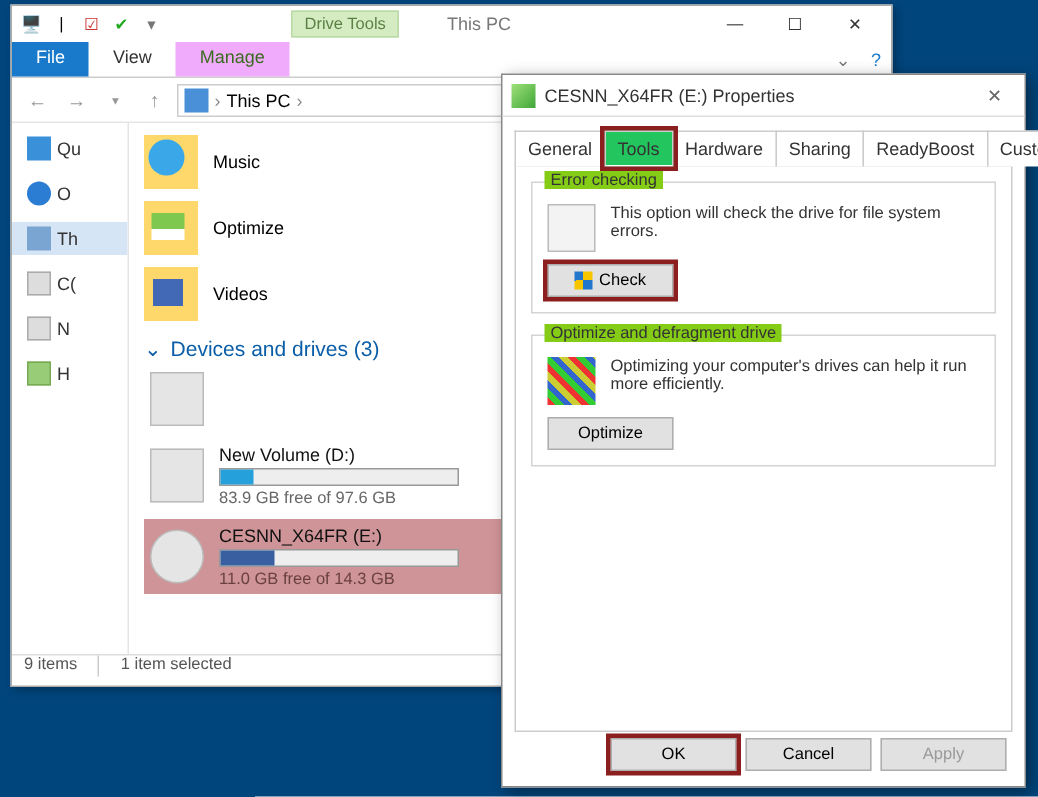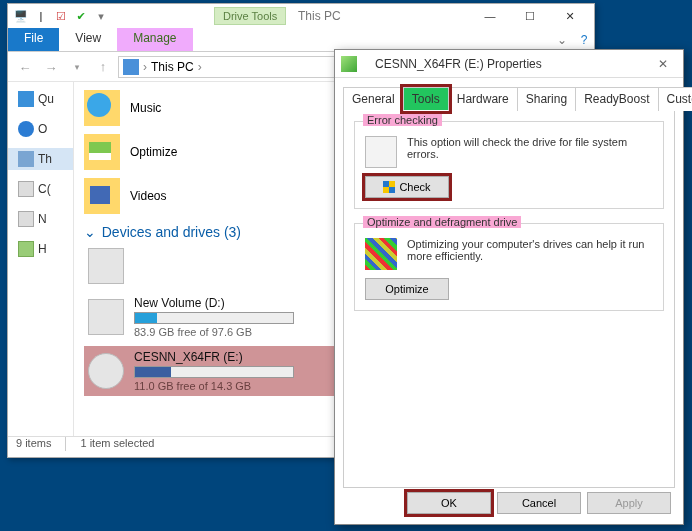--- a/index.html
+++ b/index.html
@@ -7,37 +7,37 @@
 
 
 .explorer { position: absolute; left: 7px; top: 3px; width: 588px; height: 455px; background: #fff; border: 1px solid #aaa; box-shadow: 2px 2px 6px rgba(0,0,0,.3); }
 
 .ex-title { height: 24px; display: flex; align-items: center; gap: 4px; padding: 2px 4px; }
 .ex-title .qat { display: flex; align-items: center; gap: 2px; }
 .ex-title .qat span { width: 18px; height: 18px; display:flex;align-items:center;justify-content:center; font-size:11px;}
 .ex-title .crumb { font-size: 12px; color:#777; margin-left:10px; }
 .ex-title .wnd-controls { margin-left: auto; display: flex; }
 .ex-title .wnd-controls span { width: 40px; height: 22px; display:flex;align-items:center;justify-content:center; font-size:11px;color:#333;}
-.ex-title .drive-tools { margin-left:100px; background:#d5ecc3; border:1px solid #b7d9a3; padding:2px 8px; font-size:11px; color:#5b8043; }
+.ex-title .drive-tools { margin-left:80px; background:#d5ecc3; border:1px solid #b7d9a3; padding:2px 8px; font-size:11px; color:#5b8043; }
 
 .ex-tabs { height: 24px; display: flex; align-items: stretch; border-bottom: 1px solid #ccc; font-size: 12px; }
 .ex-tabs .file { background:#1979ca; color:#fff; padding:3px 16px; }
 .ex-tabs .tab { padding:3px 16px; color:#333; }
 .ex-tabs .tab.manage { background:#f0abfc; color:#3b6b1f;}
 .ex-tabs .spacer { flex:1; }
 .ex-tabs .chev { width:24px; display:flex; align-items:center; justify-content:center; color:#777;}
 .ex-tabs .help { width:20px; color:#1979ca; display:flex;align-items:center;justify-content:center;}
 
 .ex-addr { height:30px; display:flex; align-items:center; gap:4px; padding:3px 6px; border-bottom:1px solid #e5e5e5;}
 .ex-addr .navbtn { width:22px;height:22px; display:flex;align-items:center;justify-content:center; color:#999; font-size:13px;}
 .ex-addr .path { flex:1; border:1px solid #ccc; height:22px; display:flex; align-items:center; padding:0 4px; font-size:12px; gap:4px;}
 .ex-addr .path .pc-icon { width:16px;height:16px; background:#4a90d9; display:inline-block;}
 
 .ex-body { display:flex; height: calc(100% - 24px - 24px - 30px - 21px); }
-.ex-nav { width:66px; border-right:1px solid #e5e5e5; padding-top:6px; overflow:hidden;}
+.ex-nav { width:78px; border-right:1px solid #e5e5e5; padding-top:6px; overflow:hidden;}
 .ex-nav .nitem { height:22px; display:flex; align-items:center; gap:4px; padding-left:10px; font-size:12px; color:#333; white-space:nowrap;}
 .ex-nav .nitem.sel { background:#d5e5f5;}
 .ex-nav .nitem .ico { width:16px;height:16px; display:inline-block;}
 
 .ex-main { flex:1; padding:6px 10px; overflow:hidden; }
 .folder-item { display:flex; align-items:center; gap:10px; height:40px; margin-bottom:4px; }
 .folder-item .ficon { width:36px; height:36px; background:#ffd86b; position:relative;}
 .folder-item .label { font-size:12px; }
 
 .section-hdr { margin-top:8px; color:#0a5ea8; font-size:14px; display:flex;align-items:center; gap:6px;}
@@ -49,32 +49,32 @@
 .drive-item.sel .dname { color:#111; }
 .drive-item .bar { width:160px; height:12px; border:1px solid #999; margin:2px 0; background:#eee; position:relative;}
 .drive-item .bar .fill { position:absolute; left:0; top:0; bottom:0; background:#26a0da;}
 .drive-item .free { color:#666; font-size:11px;}
 
 .ex-status { height:21px; border-top:1px solid #ddd; display:flex; gap:14px; padding:0 8px; font-size:11px; color:#555;}
 .ex-status .sep { border-left:1px solid #ccc; height:14px;}
 
 
 .props { position:absolute; left:334px; top:49px; width:350px; height:476px; background:#fff; border:1px solid #888; box-shadow:3px 3px 10px rgba(0,0,0,.4);}
-.props-title { height:28px; display:flex; align-items:center; padding:0 6px; font-size:12px; color:#333; border-bottom:1px solid #ddd; gap:18px;}
+.props-title { height:28px; display:flex; align-items:center; padding:0 6px; font-size:12px; color:#333; border-bottom:1px solid #ddd; gap:6px;}
 .props-title .dico { width:16px;height:16px; background: linear-gradient(135deg,#9fe17a,#3fa637);}
 .props-title .x { margin-left:auto; width:28px; text-align:center; color:#666;}
 
 .props-tabs { display:flex; padding:8px 8px 0 8px; font-size:12px;}
 .props-tabs .ptab { padding:4px 8px; background:#fff; border:1px solid #ccc; border-bottom:none; color:#333; position:relative; top:1px; margin-right:-1px;}
 .props-tabs .ptab.active { background:#fff; border-bottom:1px solid #fff; z-index:2;}
 .props-tabs .ptab.hl { outline:3px solid #8b1e1e; background:#22c55e;}
 .props-body { margin:0 8px 8px 8px; border:1px solid #ccc; padding:10px; height:378px;}
 
 .group { border:1px solid #d4d4d4; padding:14px 10px 10px 10px; margin-bottom:14px; position:relative;}
-.group .glabel { position:absolute; top:-8px; left:8px; background:#f9a8d4; padding:0 4px; font-size:11px; color:#333;}
+.group .glabel { position:absolute; top:-8px; left:8px; background:#84cc16; padding:0 4px; font-size:11px; color:#333;}
 .group .gcontent { display:flex; gap:10px; font-size:11px; color:#333; }
 .group .gcontent .icon { width:32px; height:32px; flex-shrink:0;}
 .group .gcontent .txt { flex:1; }
 .group .btn-row { display:flex; justify-content:flex-start; margin-top:8px;}
 .btn { min-width:84px; height:22px; border:1px solid #adadad; background:#e1e1e1; font-size:11px; display:flex;align-items:center;justify-content:center; gap:4px; padding:0 10px;}
 .btn.hl { outline:3px solid #8b1e1e; }
 .shield { width:12px;height:12px; background: conic-gradient(#f7c600 0 90deg,#2277cc 90deg 180deg,#f7c600 180deg 270deg,#2277cc 270deg 360deg);}
 
 .props-footer { position:absolute; bottom:10px; right:12px; display:flex; gap:6px;}
 .props-footer .btn.disabled { color:#999; }

